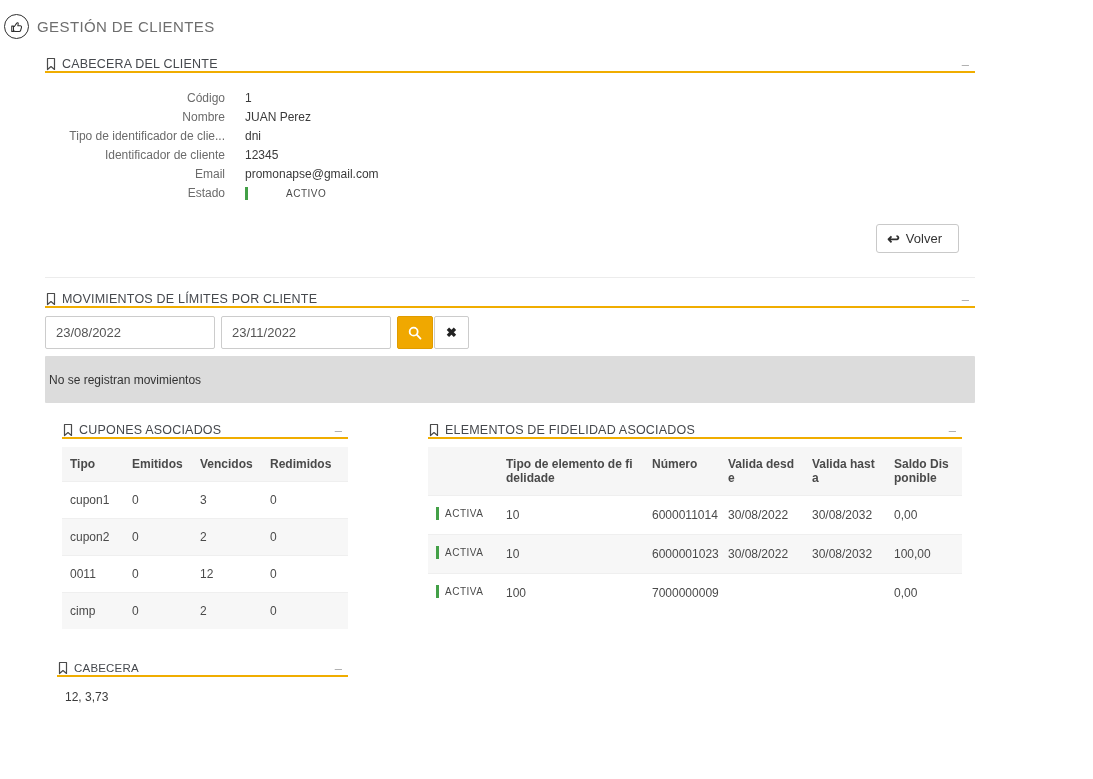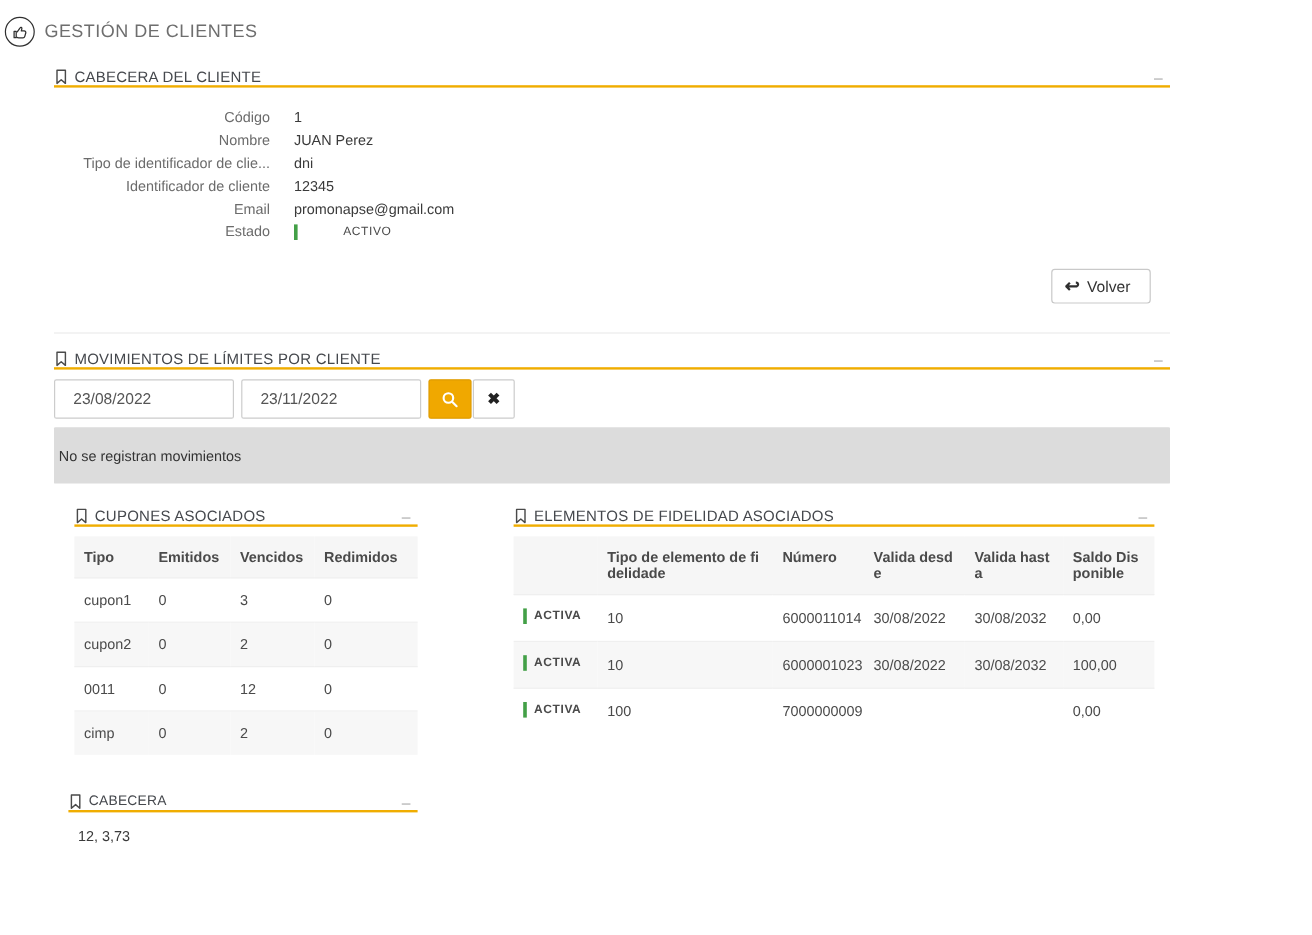--- a/index.html
+++ b/index.html
@@ -42,22 +42,22 @@
     display:inline-flex; align-items:center; gap:6px; background:#fff;
     border:1px solid #c9c9c9; border-radius:3px; padding:6px 16px 6px 10px;
     font-size:13px; color:#333; cursor:pointer; font-family:inherit;
   }
   .volver-arrow { font-size:15px; font-weight:bold; line-height:13px; color:#2f2f2f; }
 
   
   .section-movimientos { border-top:1px solid #ececec; margin-top:24px; padding-top:14px; }
   .filters-row { display:flex; align-items:center; margin-top:8px; }
   .date-input {
-    width:150px; height:33px; border:1px solid #cccccc; border-radius:2px;
-    padding:0 15px; font-size:13px; color:#555; font-family:inherit; margin-right:6px;
+    width:170px; height:33px; border:1px solid #cccccc; border-radius:2px;
+    padding:0 10px; font-size:13px; color:#555; font-family:inherit; margin-right:6px;
     outline:none; background:#fff;
   }
   .btn-search {
     width:36px; height:33px; background:#f0a800; border:1px solid #e09c00; border-radius:2px;
     display:flex; align-items:center; justify-content:center; cursor:pointer;
   }
   .btn-clear {
     width:35px; height:33px; background:#fff; border:1px solid #cccccc; border-radius:2px;
     display:flex; align-items:center; justify-content:center; cursor:pointer; margin-left:1px;
     font-size:13px; color:#222; font-weight:bold; font-family:inherit;
@@ -75,21 +75,21 @@
   
   .table { border-collapse:collapse; font-size:12px; color:#4a4a4a; margin-top:8px; table-layout:fixed; }
   .table th {
     font-weight:bold; text-align:left; background:#f6f6f6;
     padding:10px 8px; vertical-align:top; word-break:break-all; color:#4a4a4a;
   }
   .table td { padding:11px 8px; border-top:1px solid #efefef; vertical-align:middle; }
   .table tbody tr:nth-child(even) { background:#f7f7f7; }
   .cupones-table { width:286px; }
   .fidelidad-table { width:534px; }
-  .cell-status { display:inline-flex; align-items:center;font-weight:bold; }
+  .cell-status { display:inline-flex; align-items:center; }
 
   
   .section-segmentos { margin-top:32px; width:291px; margin-left:-5px; }
   .segmentos-value { margin-top:13px; font-size:12px; color:#3a3a3a; padding-left:8px; }
 </style>
 </head>
 <body>
 
 <div class="page-header">
   <span class="like-badge">

